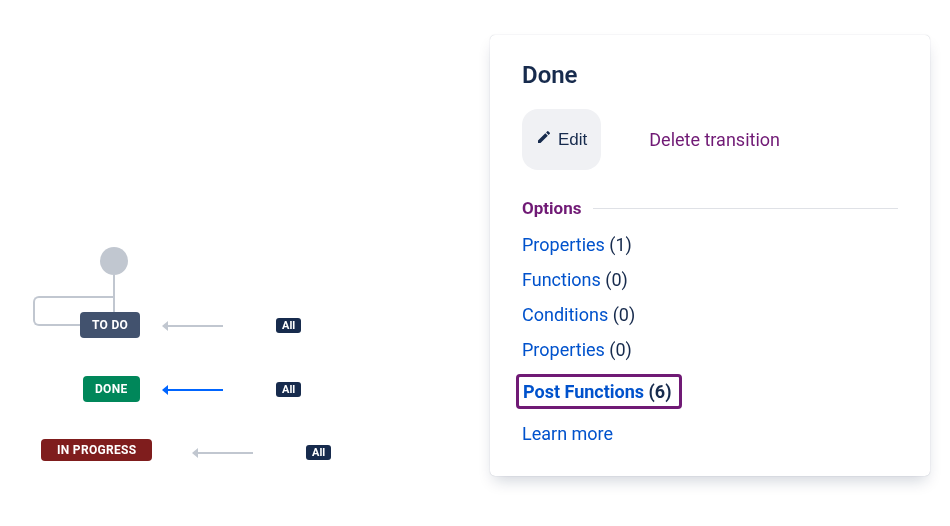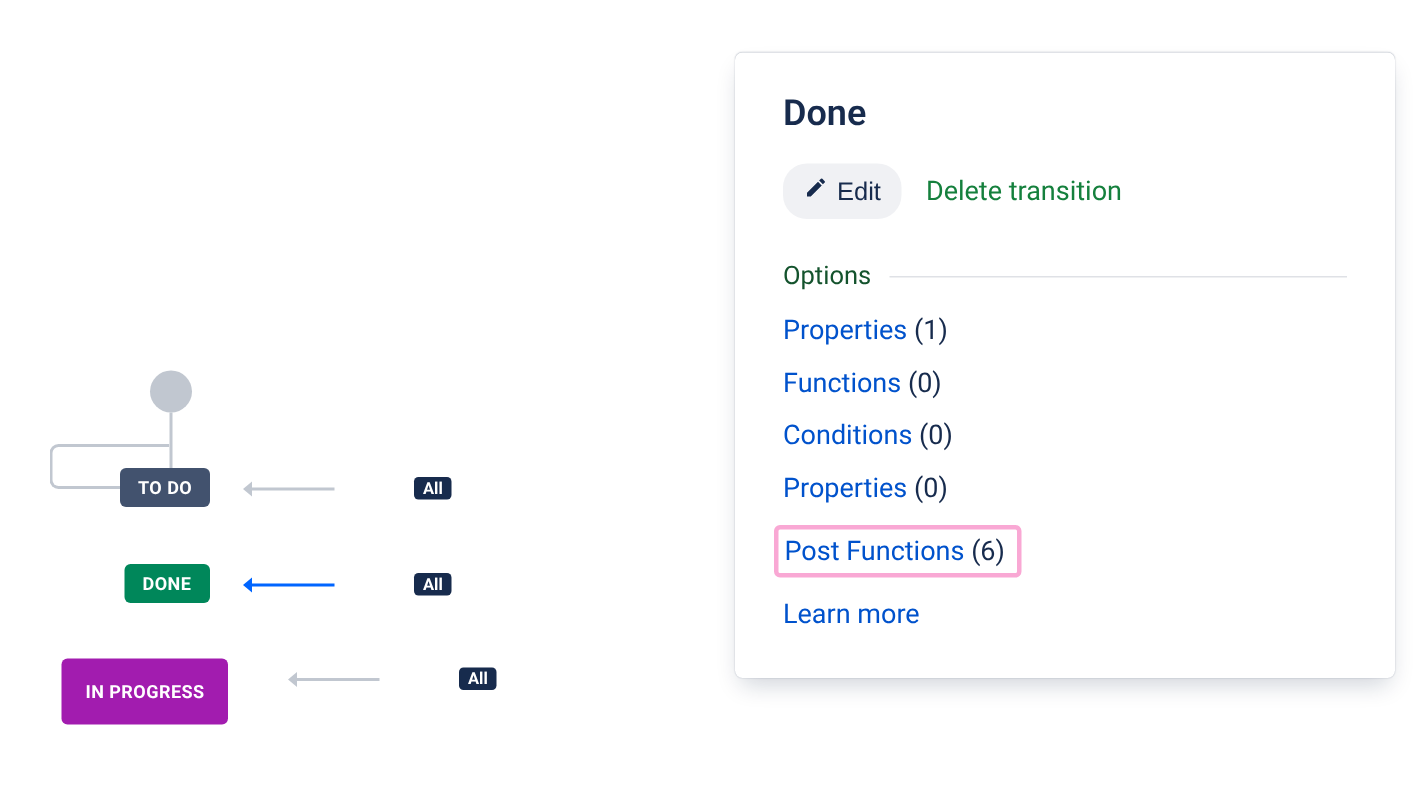--- a/index.html
+++ b/index.html
@@ -57,21 +57,21 @@
     font-size: 12px;
     font-weight: 700;
     letter-spacing: 0.3px;
     color: #fff;
     border-radius: 4px;
     text-align: center;
     white-space: nowrap;
   }
   .todo-pill    { left: 80px;  top: 312px; background: #42526E; }
   .done-pill    { left: 83px;  top: 376px; background: #00875A; }
-  .inprog-pill  { left: 41px;  top: 439px; background: #a21caf; padding: 15px 16px; }
+  .inprog-pill  { left: 41px;  top: 439px; background: #7f1d1d; padding: 4px 16px; }
 
   .arrow-right {
     position: absolute;
     height: 2px;
     background: #C1C7D0;
   }
   .arrow-right::before {
     content: "";
     position: absolute;
     left: -6px; top: -4px;
@@ -123,43 +123,44 @@
     gap: 16px;
     margin-bottom: 28px;
   }
   .edit-btn {
     display: inline-flex;
     align-items: center;
     gap: 6px;
     background: #F0F1F4;
     border: none;
     border-radius: 16px;
-    padding: 8px 14px;
+    padding: 20px 14px;
     font-size: 17px;
     font-weight: 500;
     color: #172B4D;
     cursor: pointer;
   }
   .edit-btn svg { width: 16px; height: 16px; }
   .delete-link {
     font-size: 18px;
-    color: #15803d;
+    color: #701a75;
     text-decoration: none;
     cursor: pointer;
+    margin-left: 32px;
   }
   .options-header {
     display: flex;
     align-items: center;
     gap: 12px;
     margin-bottom: 16px;
   }
   .options-label {
     font-size: 17px;
-    font-weight: 400;
-    color: #14532d;
+    font-weight: 700;
+    color: #701a75;
   }
   .options-rule {
     flex: 1;
     height: 1px;
     background: #DFE1E6;
   }
   .options-list {
     display: flex;
     flex-direction: column;
     gap: 14px;
@@ -171,24 +172,25 @@
   .option-link {
     color: #0052CC;
     text-decoration: none;
     cursor: pointer;
   }
   .option-count {
     color: #172B4D;
   }
   .highlight-box {
     display: inline-block;
-    border: 3px solid #f9a8d4;
+    border: 3px solid #701a75;
     border-radius: 4px;
     padding: 4px 8px 4px 4px;
     margin-left: -6px;
+    font-weight: bold;
   }
 </style>
 </head>
 <body>
 
 <div class="canvas">
 
   <div class="start-circle"></div>
   <div class="start-line"></div>
   <div class="start-elbow"></div>

